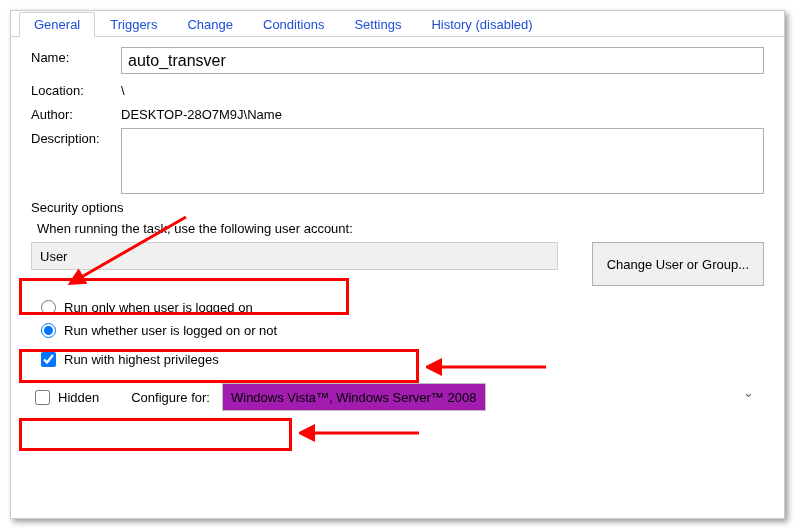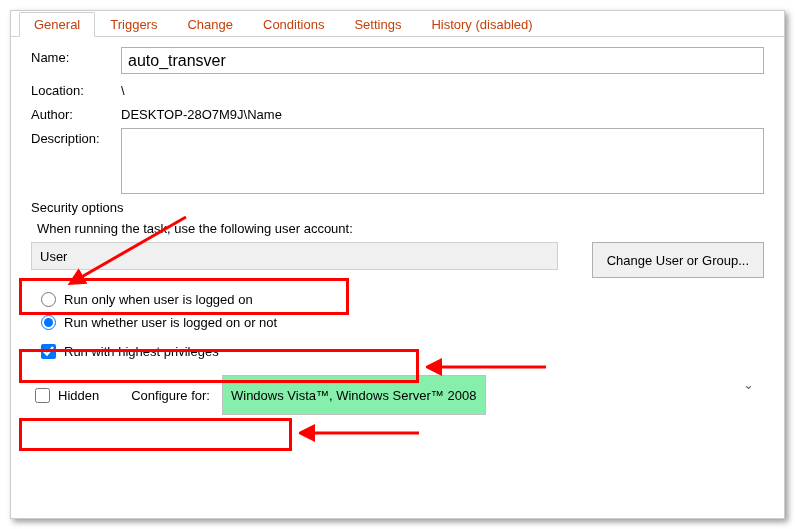--- a/index.html
+++ b/index.html
@@ -22,21 +22,21 @@
     .tabs {
       display: flex;
       height: 26px;
       align-items: flex-end;
       padding-left: 8px;
       border-bottom: 1px solid #d0d0d0;
     }
     .tab {
       padding: 4px 14px 4px 14px;
       font-size: 13px;
-      color: #c2410c;
+      color: #1d4ed8;
       cursor: pointer;
       border: 1px solid transparent;
       position: relative;
       top: 1px;
     }
     .tab.active {
       background: #fff;
       border: 1px solid #d0d0d0;
       border-bottom: 1px solid #fff;
       border-radius: 2px 2px 0 0;
@@ -97,21 +97,21 @@
       display: flex;
       align-items: center;
     }
     .btn {
       background: #f0f0f0;
       border: 1px solid #b0b0b0;
       padding: 4px 14px;
       font-family: inherit;
       font-size: 13px;
       margin-left: 8px;
-      height: 36px;
+      height: 44px;
       cursor: pointer;
     }
     .radio-row, .check-row {
       display: flex;
       align-items: center;
       padding: 4px 0 4px 10px;
     }
     .radio-row input, .check-row input {
       margin: 0 8px 0 0;
       width: 15px;
@@ -127,26 +127,26 @@
     }
     .bottom-row .check-row {
       padding-left: 4px;
     }
     .configure-label {
       margin-left: 32px;
       margin-right: 12px;
     }
     .select {
       flex: 1;
-      background: #86efac;
+      background: #a21caf;
       border: 1px solid #c0c0c0;
       padding: 4px 8px;
       font-family: inherit;
       font-size: 13px;
-      height: 40px;
+      height: 28px;
       appearance: none;
       position: relative;
     }
     .select-wrap {
       flex: 1;
       position: relative;
     }
     .select-wrap::after {
       content: "⌄";
       position: absolute;

